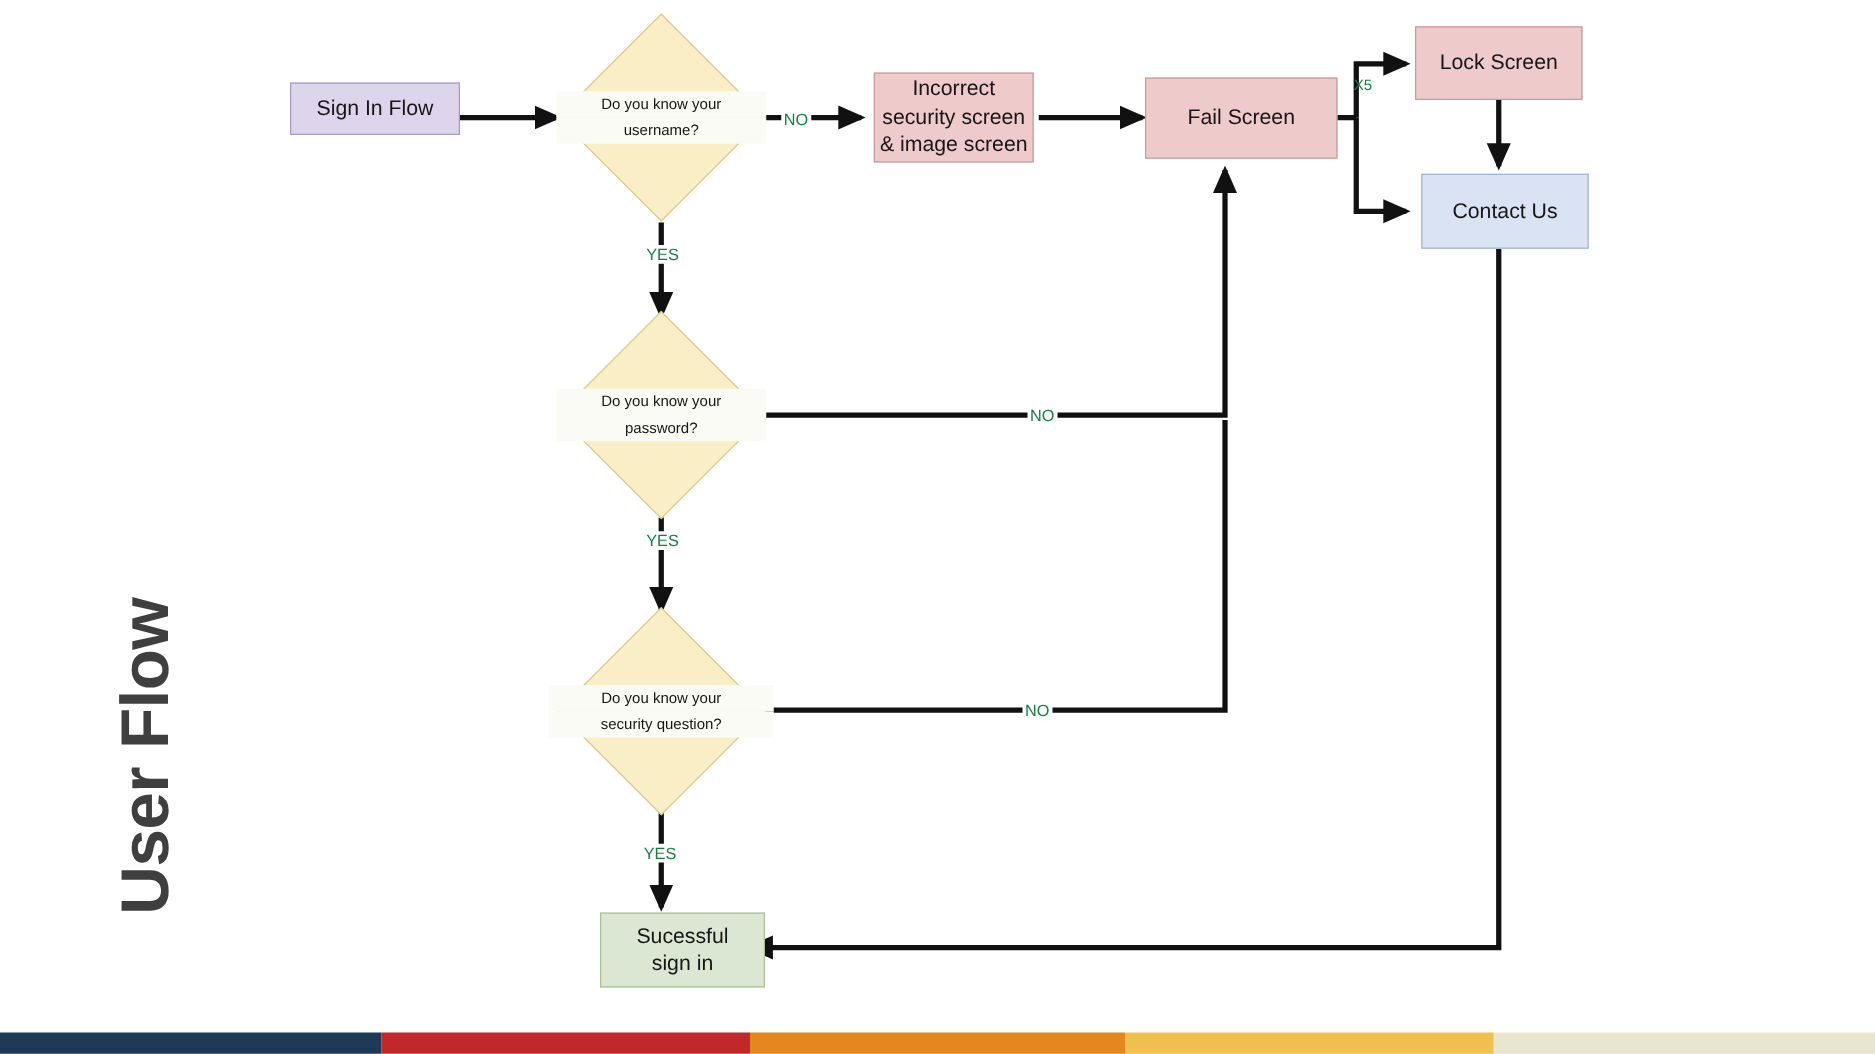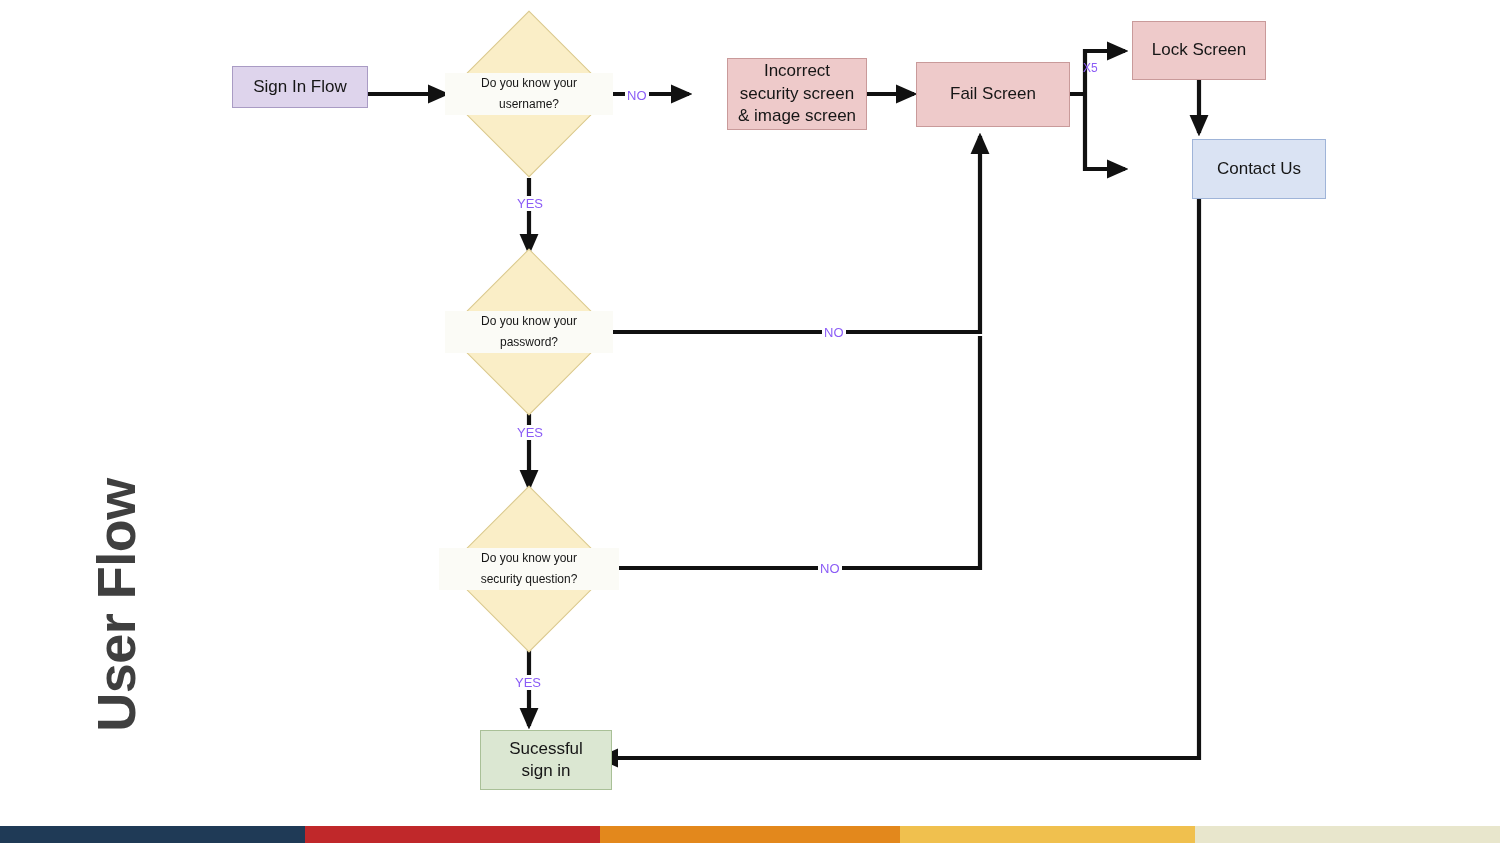--- a/index.html
+++ b/index.html
@@ -94,21 +94,21 @@
   }
   .diamond-label span {
     display: block;
     background: #fbfbf6;
   }
 
   
   .edge-label {
     position: absolute;
     font-size: 13px;
-    color: #8b5cf6;
+    color: #15803d;
     background: #ffffff;
     padding: 0 2px;
     z-index: 6;
     white-space: nowrap;
   }
   .edge-label-x5 {
     font-size: 12px;
     background: transparent;
   }
 
@@ -171,35 +171,35 @@
   </div>
 
   <div class="diamond-wrap" style="left:470px; top:35px; width:118px; height:118px;">
     <div class="diamond-shape" style="background: rgb(250, 238, 199);"></div>
     <div class="diamond-label">
       <span>Do you know your</span>
       <span>username?</span>
     </div>
   </div>
 
-  <div class="node node-pink" style="left: 727px; top: 58px; width: 140px; height: 72px; flex-direction: column; background: rgb(238, 202, 202);">
+  <div class="node node-pink" style="left: 699px; top: 58px; width: 128px; height: 72px; flex-direction: column; background: rgb(238, 202, 202);">
     <span>Incorrect</span>
     <span>security screen</span>
     <span>&amp; image screen</span>
   </div>
 
   <div class="node node-pink" style="left: 916px; top: 62px; width: 154px; height: 65px; background: rgb(238, 202, 202);">
     <span>Fail Screen</span>
   </div>
 
   <div class="node node-pink" style="left: 1132px; top: 21px; width: 134px; height: 59px; background: rgb(238, 202, 202);">
     <span>Lock Screen</span>
   </div>
 
-  <div class="node node-blue" style="left: 1192px; top: 139px; width: 134px; height: 60px; background: rgb(218, 227, 243);">
+  <div class="node node-blue" style="left: 1137px; top: 139px; width: 134px; height: 60px; background: rgb(218, 227, 243);">
     <span>Contact Us</span>
   </div>
 
   <div class="diamond-wrap" style="left:470px; top:273px; width:118px; height:118px;">
     <div class="diamond-shape" style="background: rgb(250, 238, 199);"></div>
     <div class="diamond-label">
       <span>Do you know your</span>
       <span>password?</span>
     </div>
   </div>

